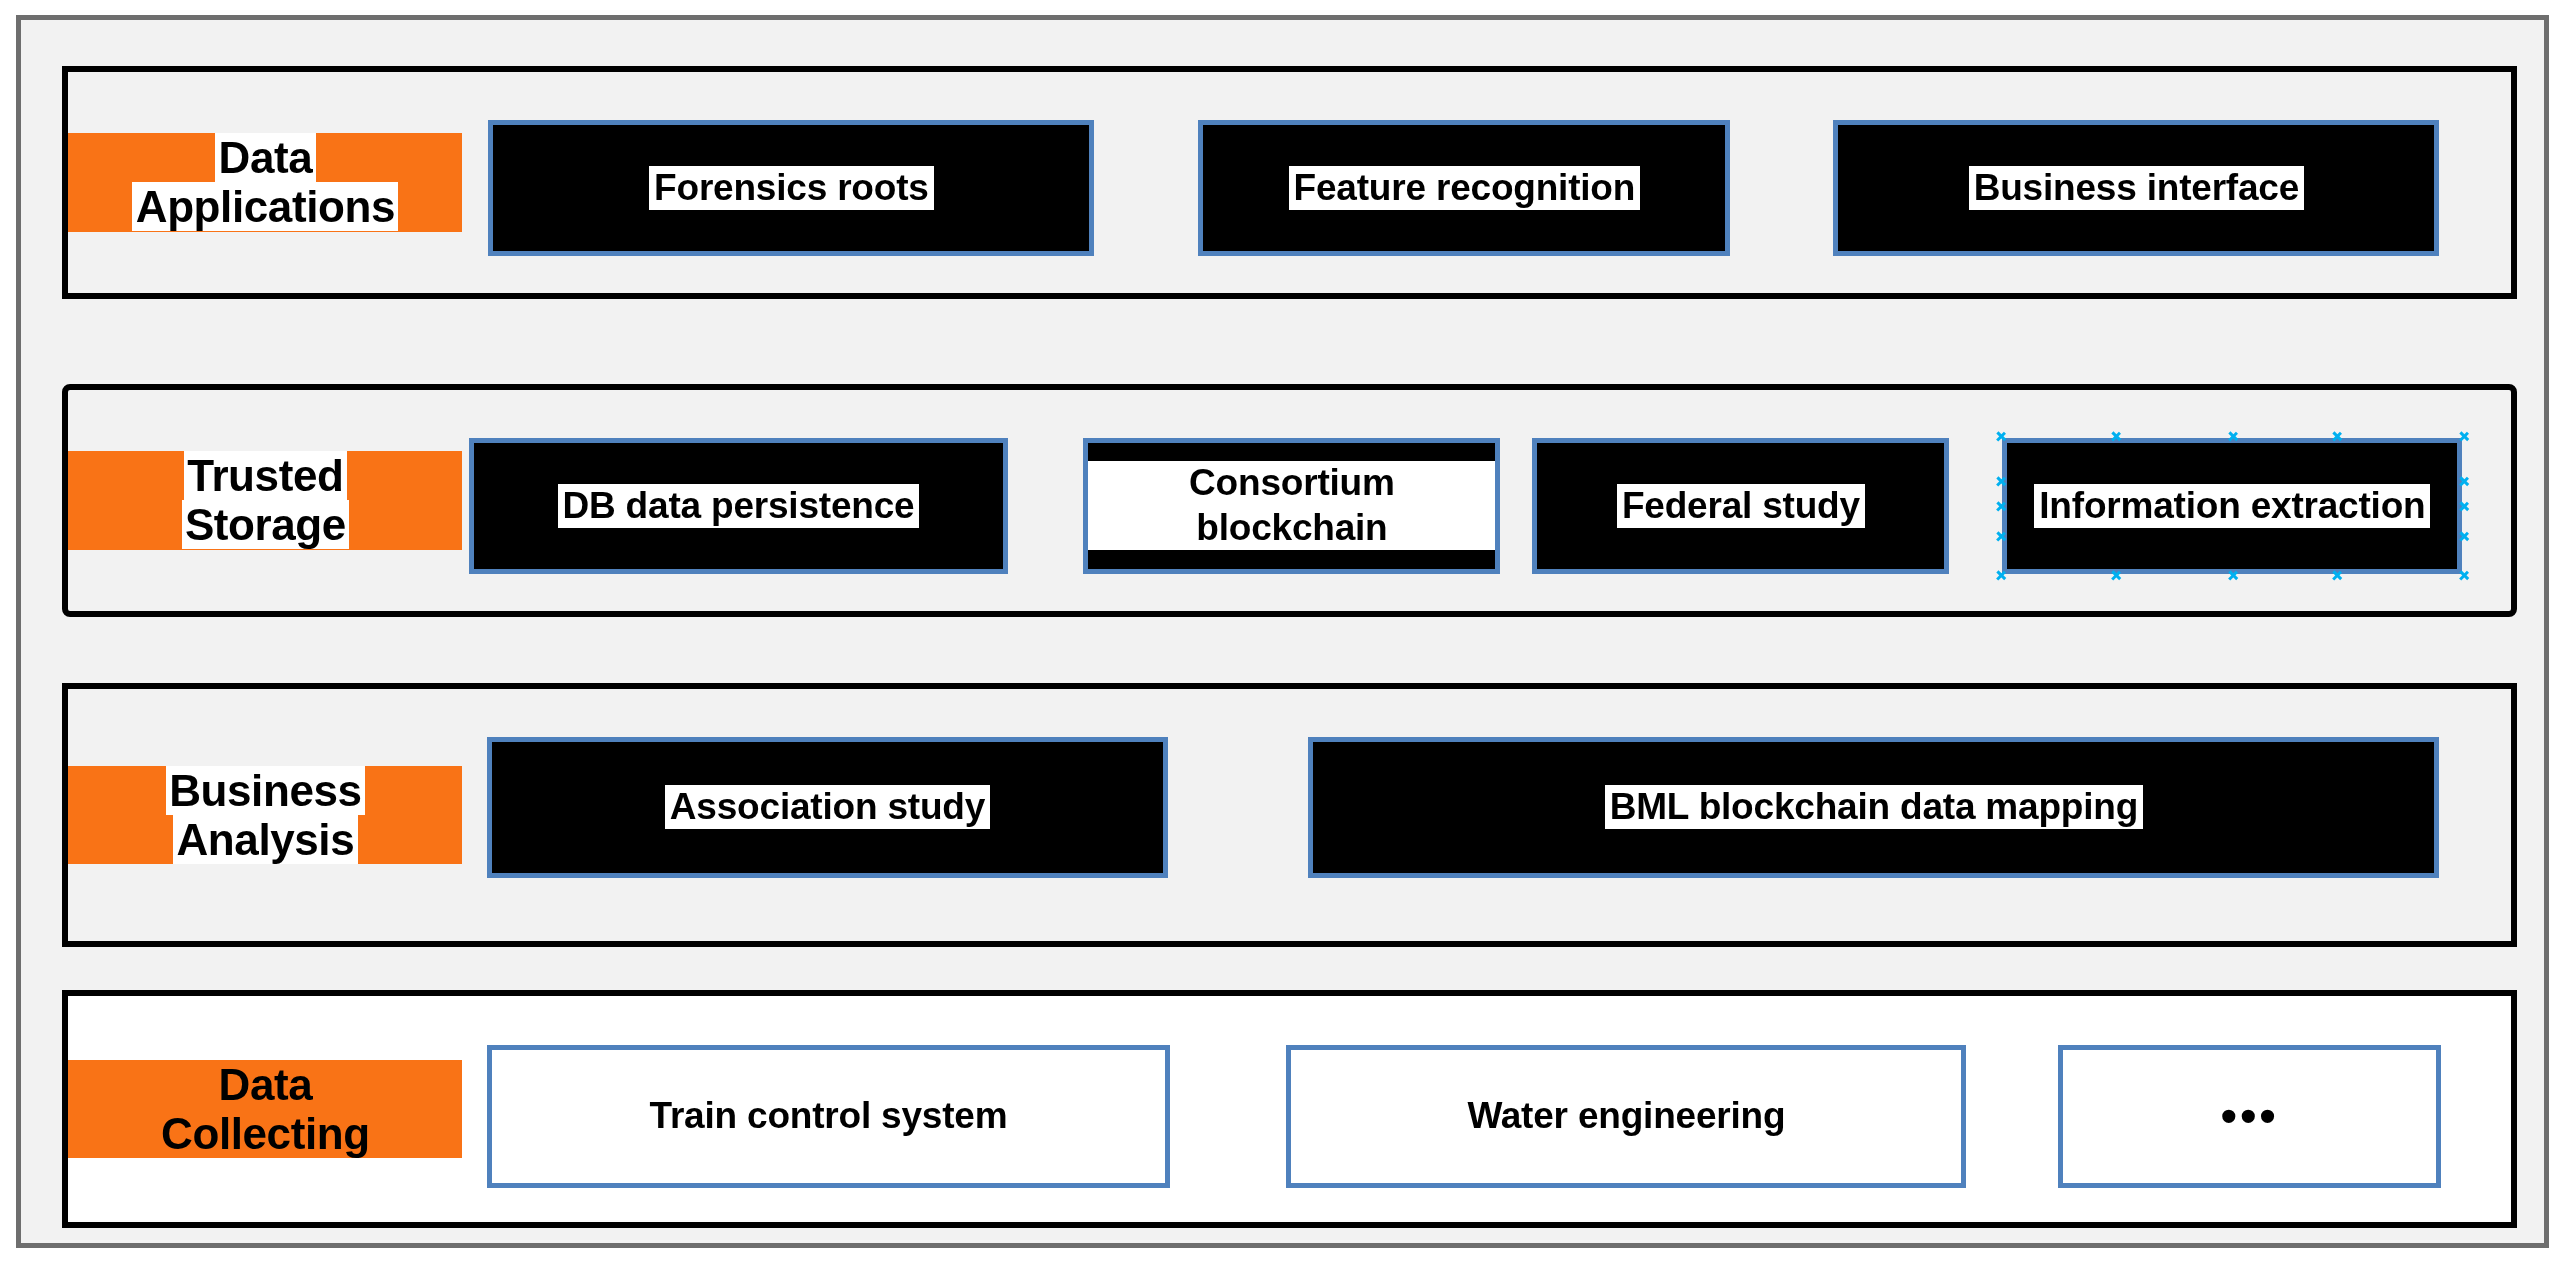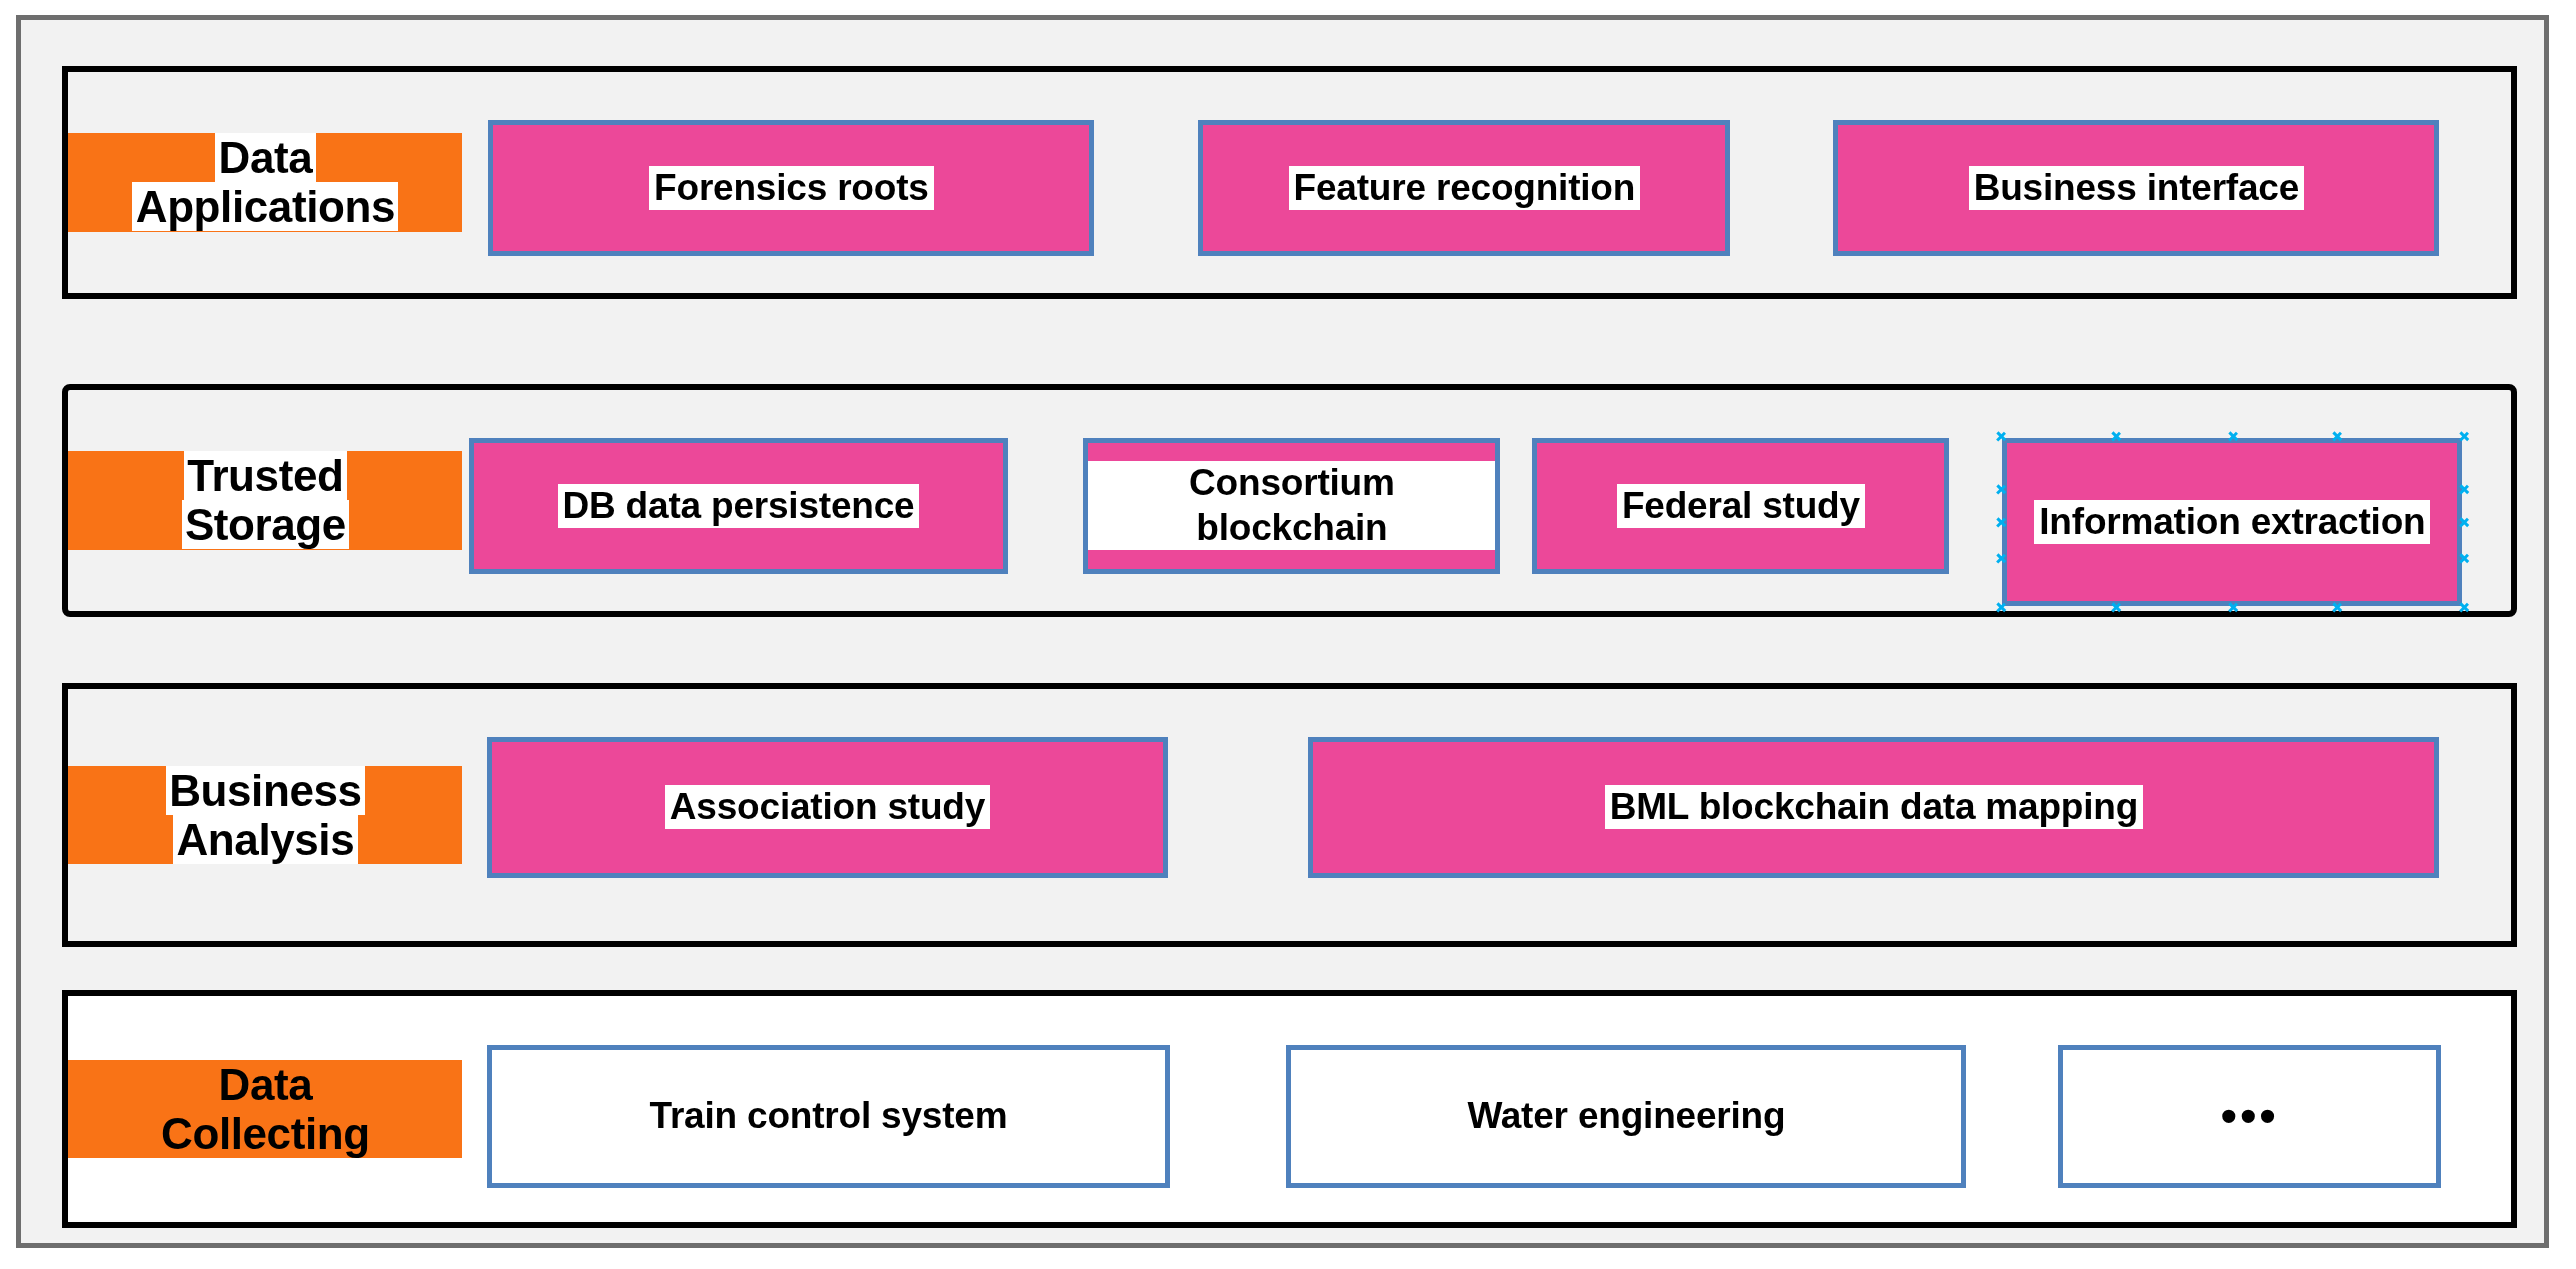--- a/index.html
+++ b/index.html
@@ -81,21 +81,21 @@
     flex: 1 1 auto;
     position: relative;
     height: 100%;
   }
 
   
   .node-box {
     position: absolute;
     box-sizing: border-box;
     border: 5.7px solid #4f81bd;
-    background: #ec4899;
+    background: #000000;
     display: flex;
     align-items: center;
     justify-content: center;
     text-align: center;
     font-size: 37px;
     font-weight: bold;
     line-height: 1.2;
     color: #000000;
     letter-spacing: -0.2px;
     user-select: none;
@@ -132,21 +132,21 @@
 
   
   #box-forensics-roots      { left: 26px;   top: 48px; width: 606px; height: 136px; }
   #box-feature-recognition  { left: 736px;  top: 48px; width: 532px; height: 136px; }
   #box-business-interface   { left: 1371px; top: 48px; width: 606px; height: 136px; }
 
   
   #box-db-data-persistence  { left: 6.6px;    top: 48px; width: 539px; height: 136px; }
   #box-consortium-blockchain{ left: 621px;  top: 48px; width: 417px; height: 136px; }
   #box-federal-study        { left: 1070px; top: 48px; width: 417px; height: 136px; }
-  #box-information-extraction{ left: 1540px;top: 48px; width: 460px; height: 168px; }
+  #box-information-extraction{ left: 1540px;top: 48px; width: 460px; height: 136px; }
 
   
   #box-association-study    { left: 24.6px;   top: 48px; width: 681px; height: 141px; }
   #box-bml-mapping          { left: 846px; top: 48px; width: 1131px; height: 141px; }
 
   
   #box-train-control-system { left: 24.6px;   top: 49px; width: 683px; height: 143px; }
   #box-water-engineering    { left: 824px; top: 49px; width: 680px; height: 143px; }
   #box-ellipsis             { left: 1596px; top: 49px; width: 383px; height: 143px; }
   #box-ellipsis .boxlabel {

